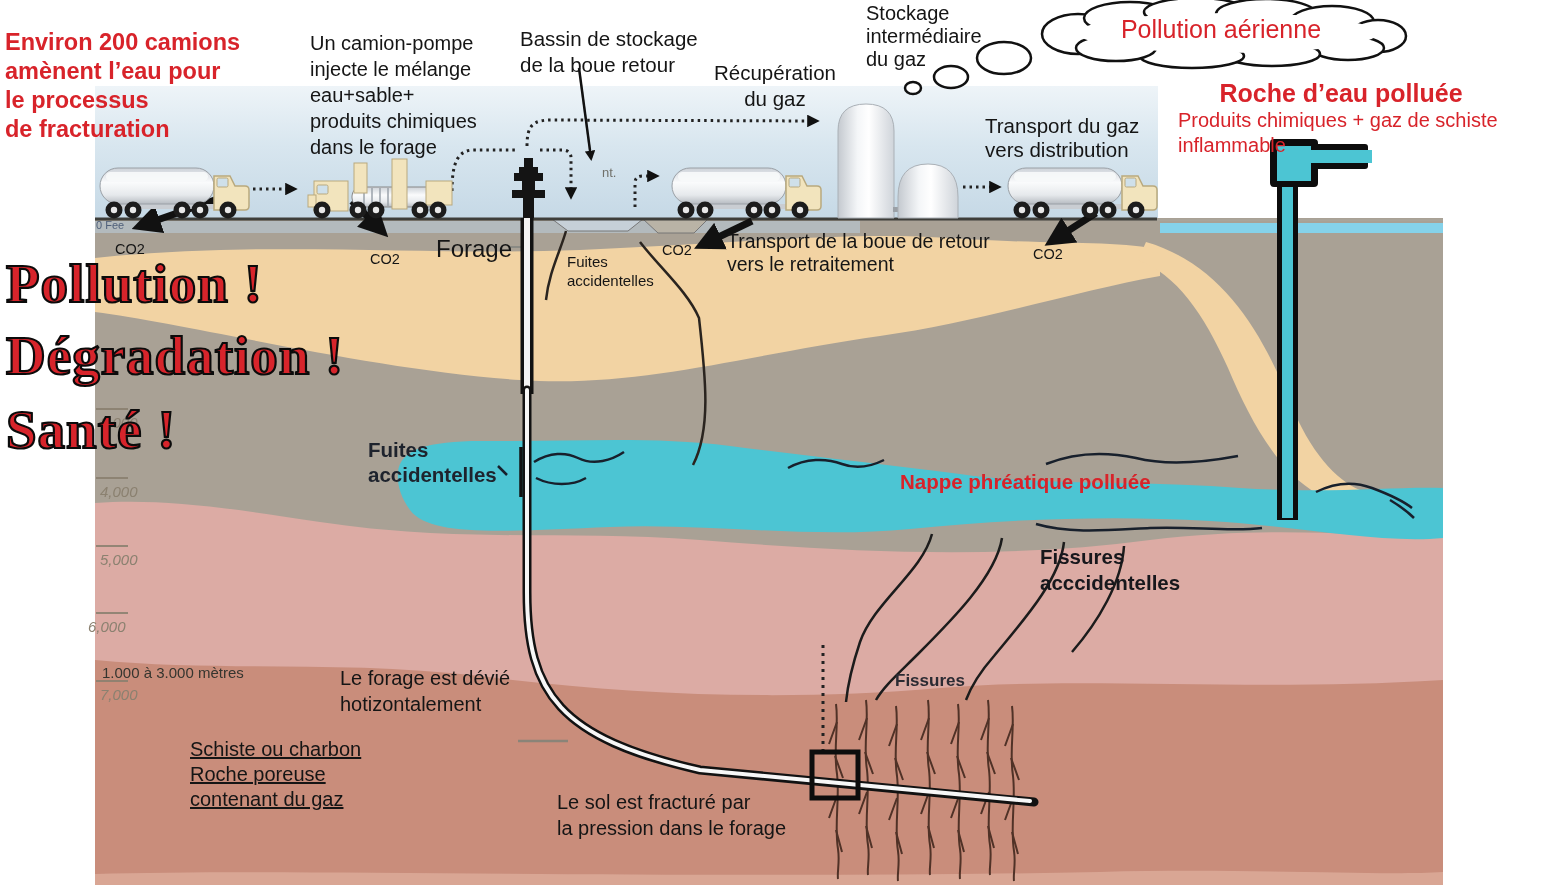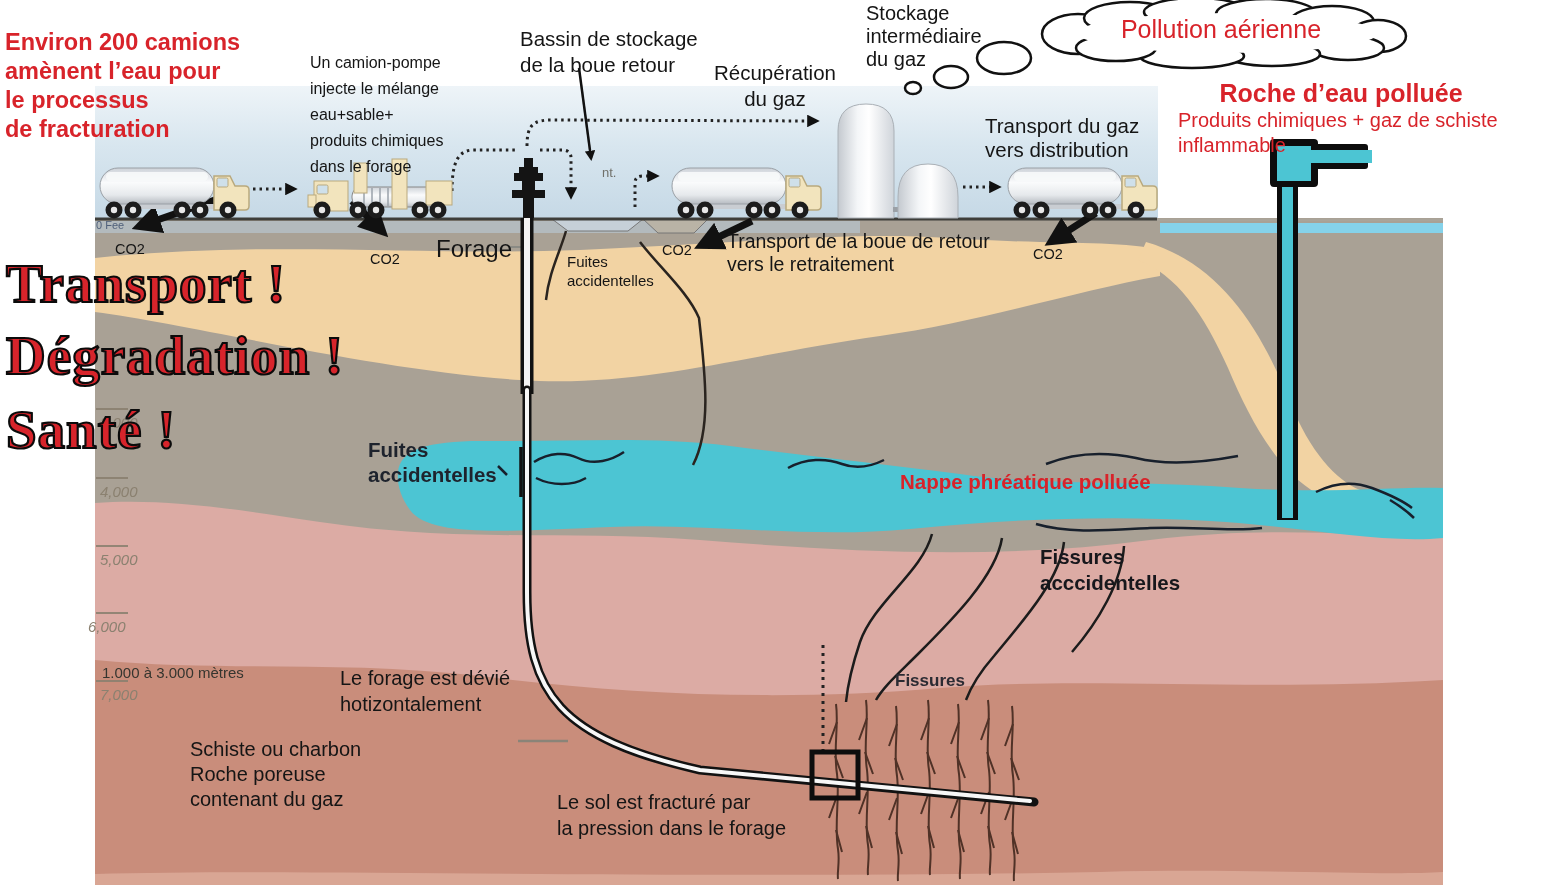--- a/index.html
+++ b/index.html
@@ -231,21 +231,21 @@
     <rect x="1306" y="150" width="66" height="13" fill="#4cc5d3"></rect>
     <rect x="1282" y="187" width="11" height="331" fill="#4cc5d3"></rect>
   </g>
 </svg>
 
 <div class="lbl red bold" style="left:5px;top:28px;font-size:23.5px;line-height:29px;">Environ 200 camions
 amènent l’eau pour
 le processus
 de fracturation</div>
 
-<div class="lbl" style="left:310px;top:30px;font-size:16px;line-height:26px;margin-top:20px;">Un camion-pompe
+<div class="lbl" style="left:310px;top:30px;font-size:20px;line-height:26px;">Un camion-pompe
 injecte le mélange
 eau+sable+
 produits chimiques
 dans le forage</div>
 
 <div class="lbl" style="left:520px;top:26px;font-size:20.5px;line-height:26px;">Bassin de stockage
 de la boue retour</div>
 
 <div class="lbl ctr" style="left:690px;top:60px;width:170px;font-size:20.5px;line-height:26px;">Récupération
 du gaz</div>
@@ -279,39 +279,39 @@
 
 <div class="lbl" style="left:96px;top:219px;font-size:11px;color:#50607a;">0 Fee</div>
 <div class="lbl" style="left:602px;top:165px;font-size:13px;color:#70706a;">nt.</div>
 
 <div class="tick" style="left:100px;top:414px;">3,000</div>
 <div class="tick" style="left:100px;top:483px;">4,000</div>
 <div class="tick" style="left:100px;top:551px;">5,000</div>
 <div class="tick" style="left:88px;top:618px;">6,000</div>
 <div class="tick" style="left:100px;top:686px;">7,000</div>
 
-<div class="banner" style="left:6px;top:252px;">Transport !</div>
+<div class="banner" style="left:6px;top:252px;">Pollution !</div>
 <div class="banner" style="left:6px;top:324px;">Dégradation !</div>
 <div class="banner" style="left:6px;top:398px;">Santé !</div>
 
 <div class="lbl bold" style="left:368px;top:437px;font-size:20.5px;line-height:25px;color:#1e232d;">Fuites
 accidentelles</div>
 
 <div class="lbl red bold" style="left:900px;top:470px;font-size:20.5px;">Nappe phréatique polluée</div>
 
 <div class="lbl bold" style="left:1040px;top:544px;font-size:20.5px;line-height:26px;color:#17171c;">Fissures
 acccidentelles</div>
 
 <div class="lbl bold" style="left:895px;top:671px;font-size:17px;color:#2b2b33;">Fissures</div>
 
 <div class="lbl" style="left:340px;top:665px;font-size:20px;line-height:26px;">Le forage est dévié
 hotizontalement</div>
 
 <div class="lbl small-note" style="left:102px;top:664px;color:#35352f;">1.000 à 3.000 mètres</div>
 
-<div class="lbl" style="left:190px;top:737px;font-size:20px;line-height:25px;">Schiste ou charbon
+<div class="lbl" style="left:190px;top:737px;font-size:20px;line-height:25px;text-decoration:underline;">Schiste ou charbon
 Roche poreuse
 contenant du gaz</div>
 
 <div class="lbl" style="left:557px;top:789px;font-size:20px;line-height:26px;">Le sol est fracturé par
 la pression dans le forage</div>
 
 </div>
 
 </body></html>

